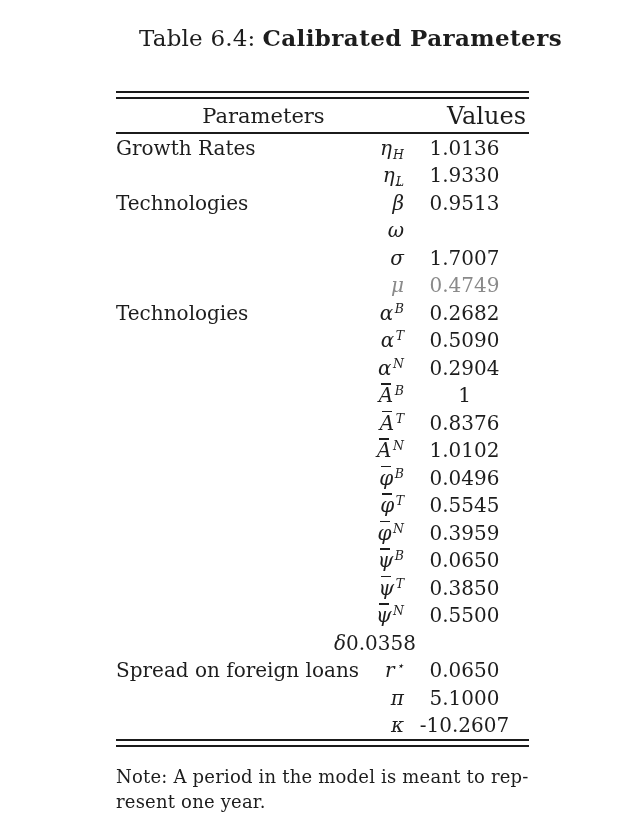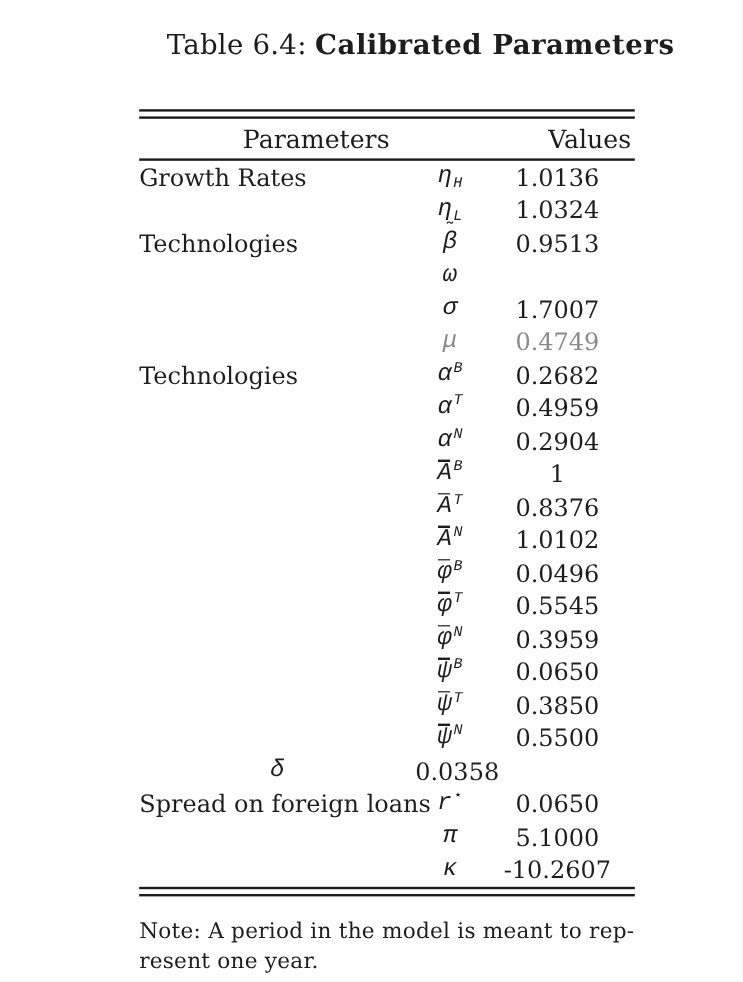--- a/index.html
+++ b/index.html
@@ -11,25 +11,25 @@
   .caption{
     position:absolute;top:24px;left:16px;width:100%;text-align:center;
     font-size:23px;letter-spacing:.2px;white-space:nowrap;margin-left:25px;
   }
   .caption .emph{font-weight:bold;margin-left:7px;letter-spacing:.4px;}
   .table-wrap{position:absolute;left:116px;top:91px;width:413px;}
   .rule{height:2px;background:#1b1b1b;}
   .rule.gap-above{margin-top:4px;}
   .header-row{height:33px;display:flex;align-items:center;}
   .h-params{width:295px;text-align:center;font-size:21px;}
-  .h-values{margin-left:auto;font-size:21px;padding-right:3px;}
+  .h-values{margin-left:auto;font-size:24px;padding-right:3px;}
   .rows{}
   .row{height:27.5px;display:grid;grid-template-columns:230px 58px 1fr;align-items:center;}
   .cat{font-size:20px;white-space:nowrap;}
-  .symcell{text-align:center;font-style:italic;font-size:20px;line-height:1;font-family:Liberation Mono, monospace;}
+  .symcell{text-align:right;font-style:italic;font-size:20px;line-height:1;}
   .val{text-align:center;font-size:20px;padding-right:4px;font-variant-numeric:lining-nums;}
   .row.faded .val,.row.faded .symcell{color:#8a8a8a;}
   .sym-core{position:relative;display:inline-block;line-height:1;}
   .sym-accent-bar{
     position:absolute;top:-2px;left:50%;transform:translateX(-50%);
     width:10px;height:1.7px;background:#1d1d1d;
   }
   .sym-accent-tilde{
     position:absolute;top:-9px;left:50%;transform:translateX(-50%);
     font-size:16px;font-style:normal;line-height:1;
@@ -59,21 +59,21 @@
 
     <div class="rows">
         <div class="row">
           <span class="cat">Growth Rates</span>
           <span class="symcell"><span class="sym-core">η</span><sub>H</sub></span>
           <span class="val">1.0136</span>
         </div>
         <div class="row">
           <span class="cat"></span>
           <span class="symcell"><span class="sym-core">η</span><sub>L</sub></span>
-          <span class="val">1.0324</span>
+          <span class="val">1.9330</span>
         </div>
         <div class="row">
           <span class="cat">Technologies</span>
           <span class="symcell"><span class="sym-core">β<span class="sym-accent-tilde">˜</span></span></span>
           <span class="val">0.9513</span>
         </div>
         <div class="row">
           <span class="cat"></span>
           <span class="symcell"><span class="sym-core">ω</span></span>
         </div>
@@ -88,21 +88,21 @@
           <span class="val">0.4749</span>
         </div>
         <div class="row">
           <span class="cat">Technologies</span>
           <span class="symcell"><span class="sym-core">α</span><sup>B</sup></span>
           <span class="val">0.2682</span>
         </div>
         <div class="row">
           <span class="cat"></span>
           <span class="symcell"><span class="sym-core">α</span><sup>T</sup></span>
-          <span class="val">0.4959</span>
+          <span class="val">0.5090</span>
         </div>
         <div class="row">
           <span class="cat"></span>
           <span class="symcell"><span class="sym-core">α</span><sup>N</sup></span>
           <span class="val">0.2904</span>
         </div>
         <div class="row">
           <span class="cat"></span>
           <span class="symcell"><span class="sym-core">A<span class="sym-accent-bar"></span></span><sup>B</sup></span>
           <span class="val">1</span>

